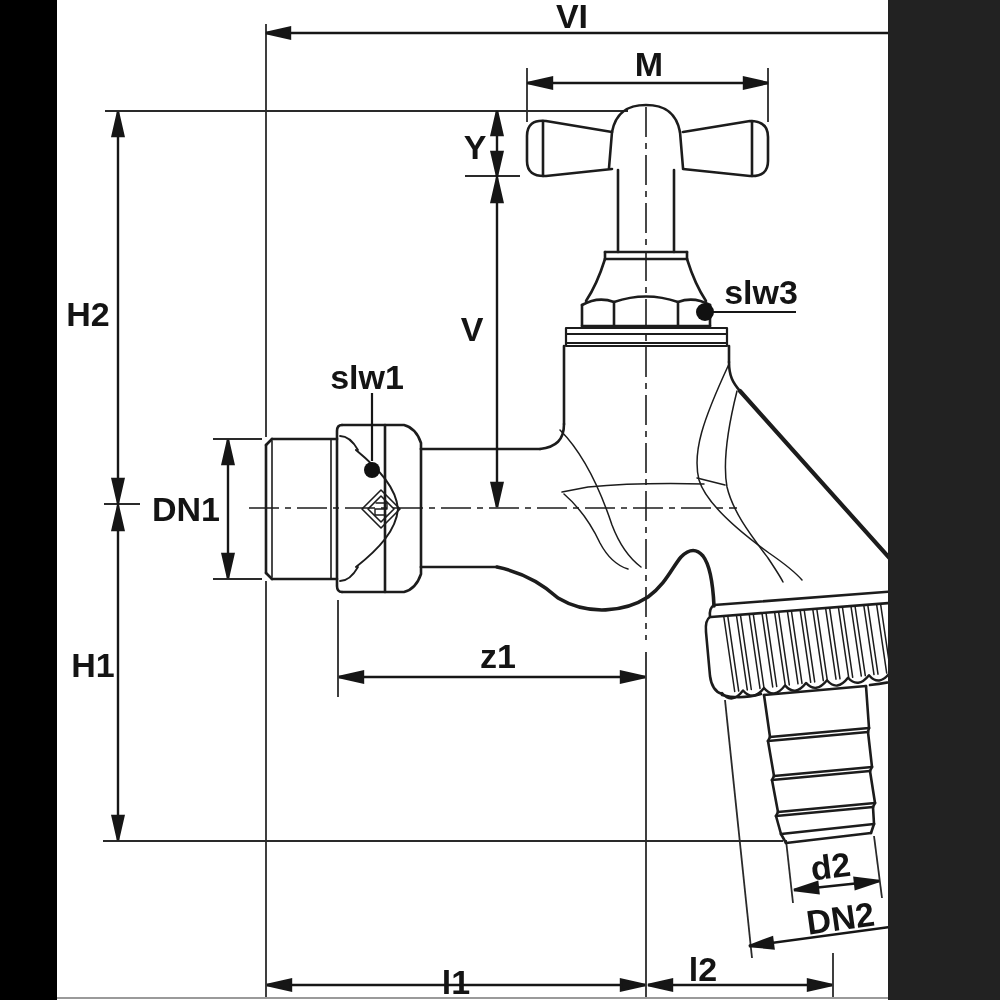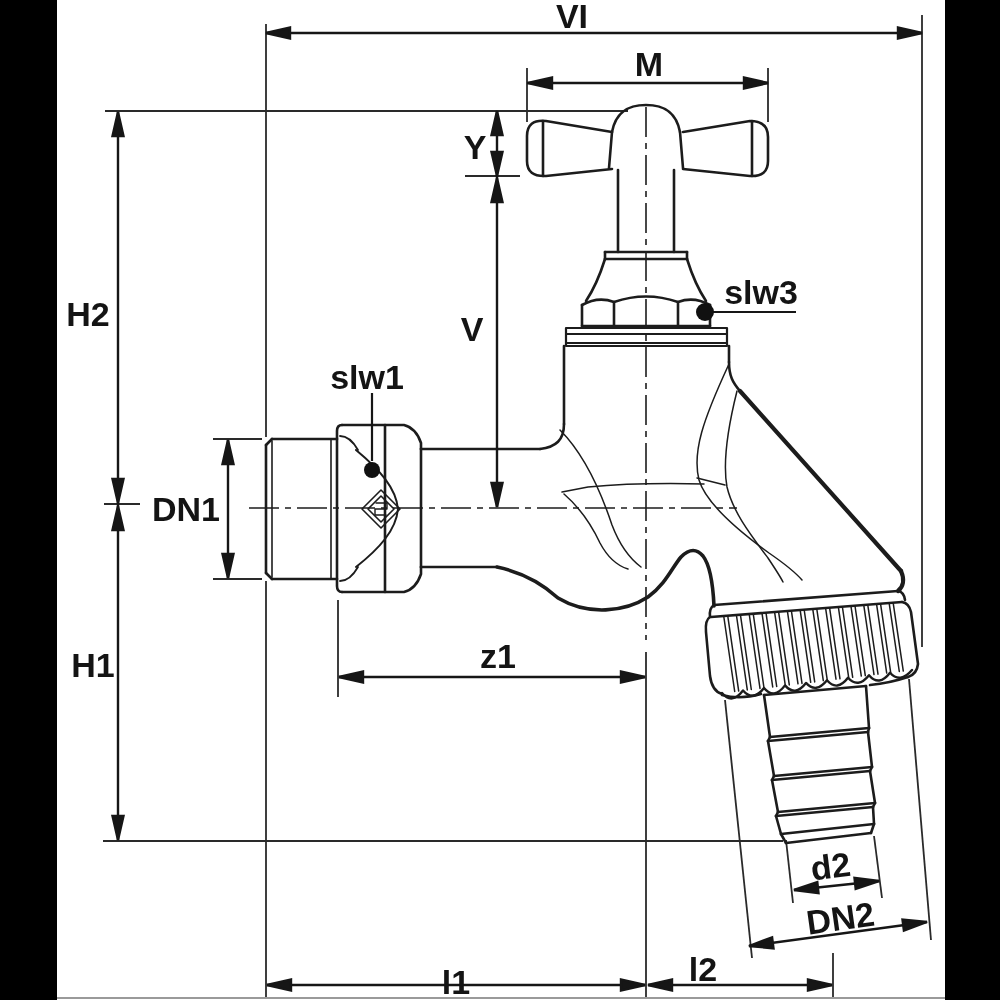--- a/index.html
+++ b/index.html
@@ -1,16 +1,16 @@
 <!DOCTYPE html>
 <html><head>
 <meta charset="utf-8">
 <style>
   html,body{margin:0;padding:0;background:#222;}
-  .stage{position:relative;width:1000px;height:1000px;background:#ffffff;overflow:hidden;
+  .stage{position:relative;width:888px;height:1000px;background:#ffffff;overflow:hidden;
          font-family:"Liberation Sans", sans-serif;}
   .bar{position:absolute;top:0;height:1000px;background:#000;}
   .bar.left{left:0;width:57px;}
   .bar.right{left:945px;width:55px;}
   svg{position:absolute;left:0;top:0;}
   text{font-family:"Liberation Sans", sans-serif;font-weight:bold;fill:#141414;}
 </style>
 </head>
 <body>
 

